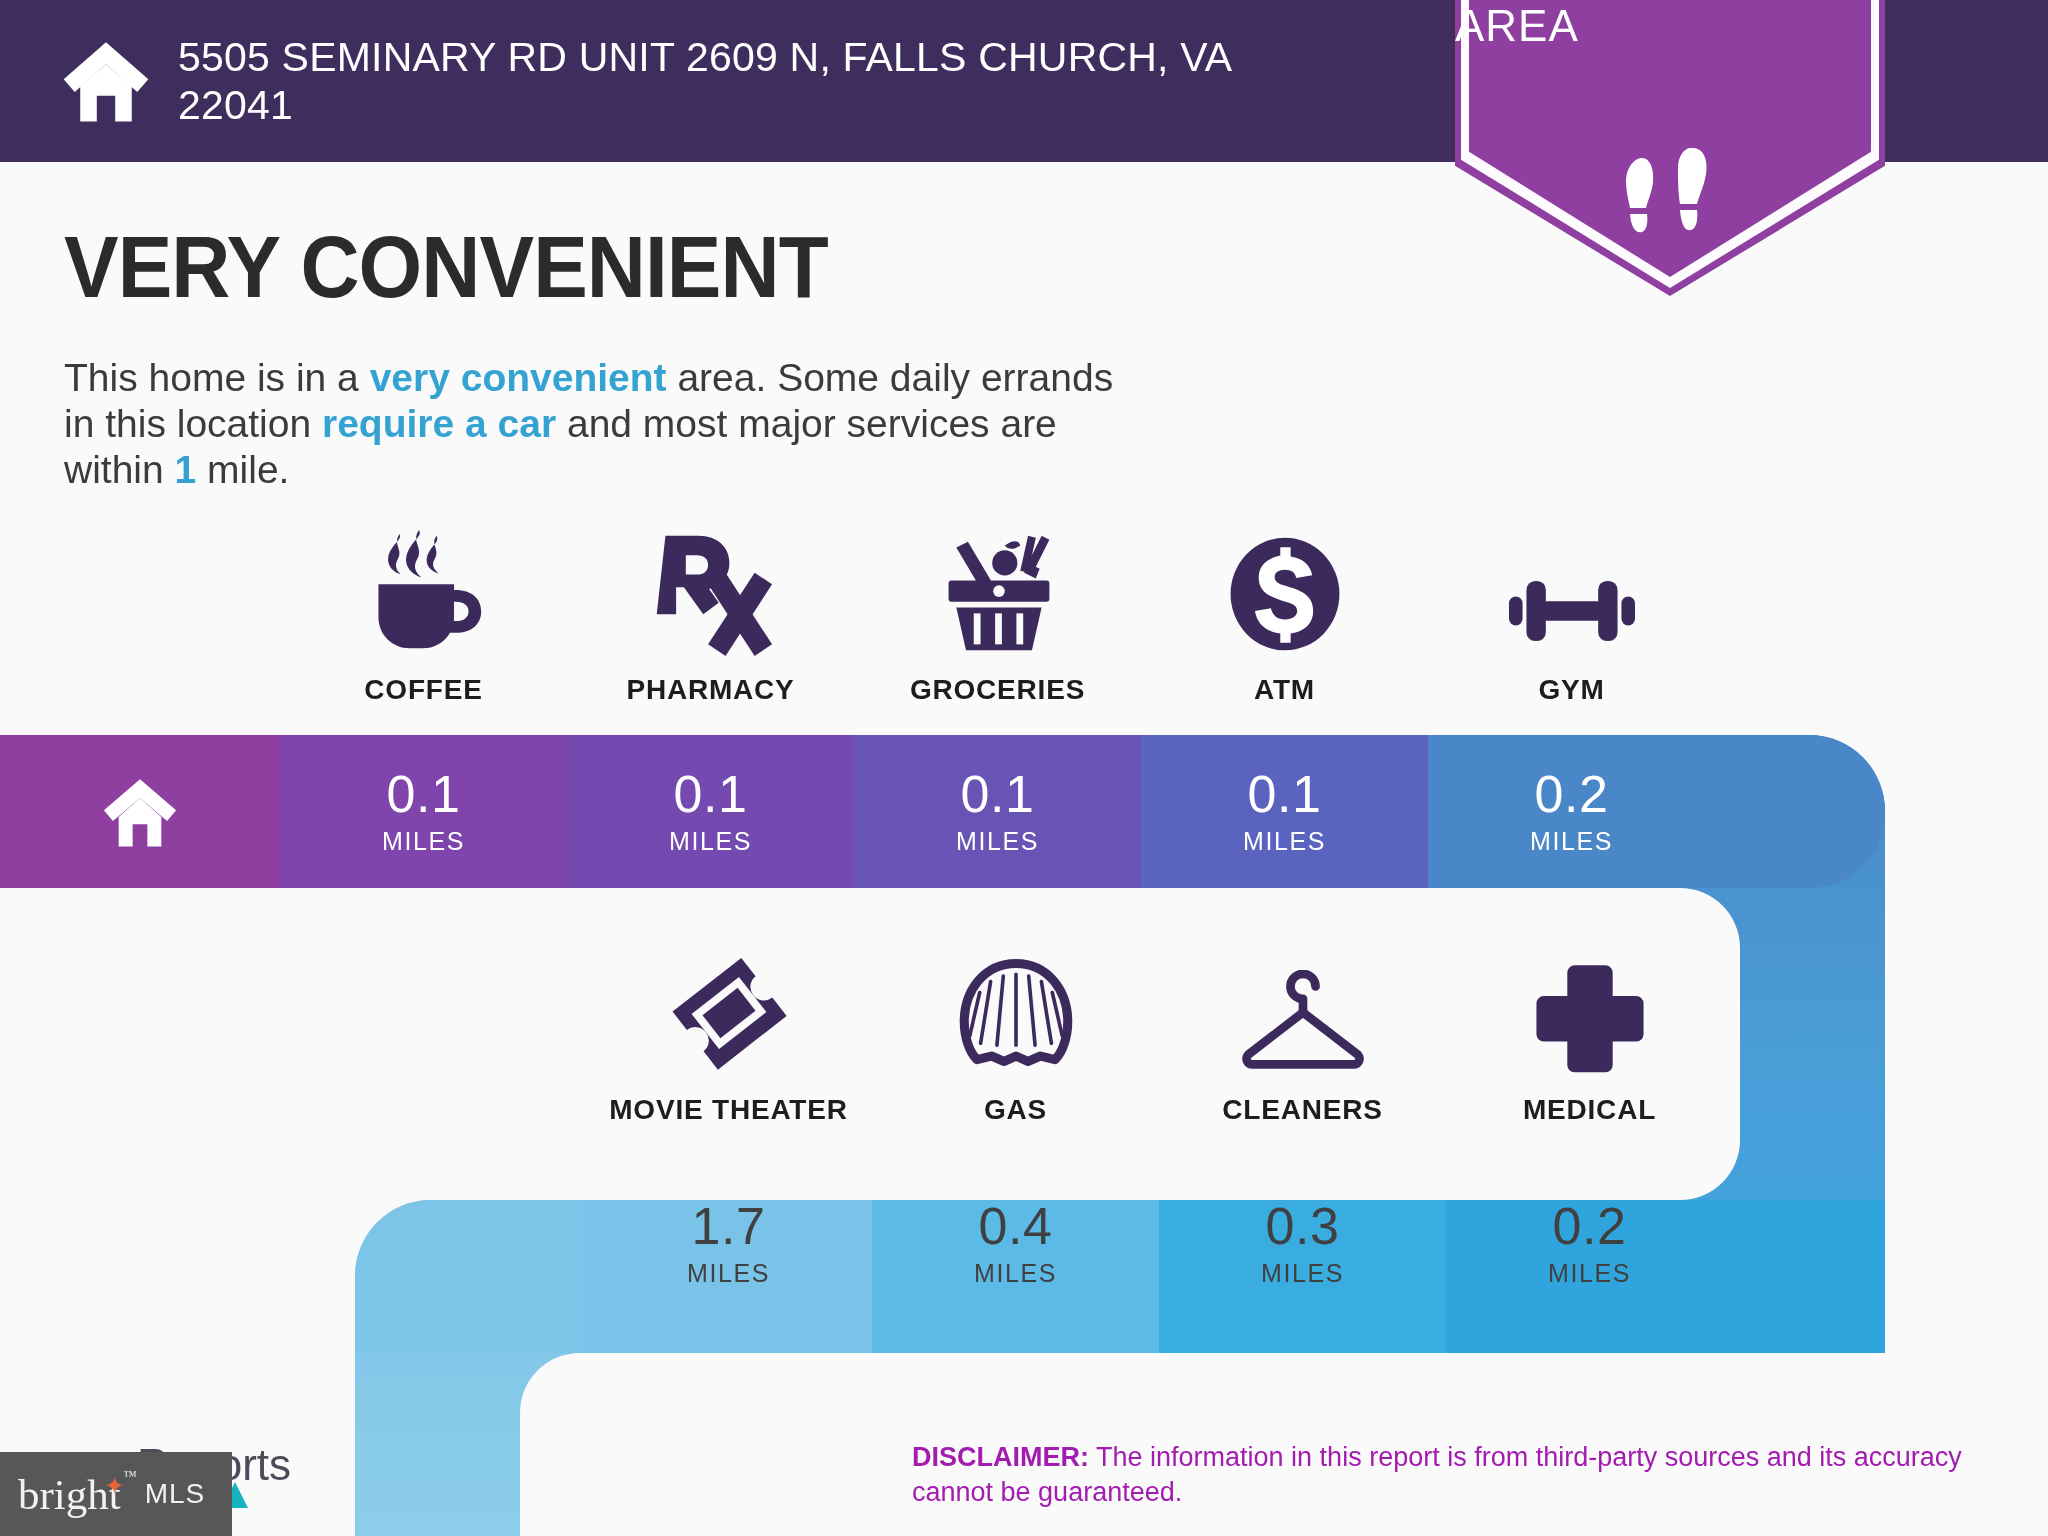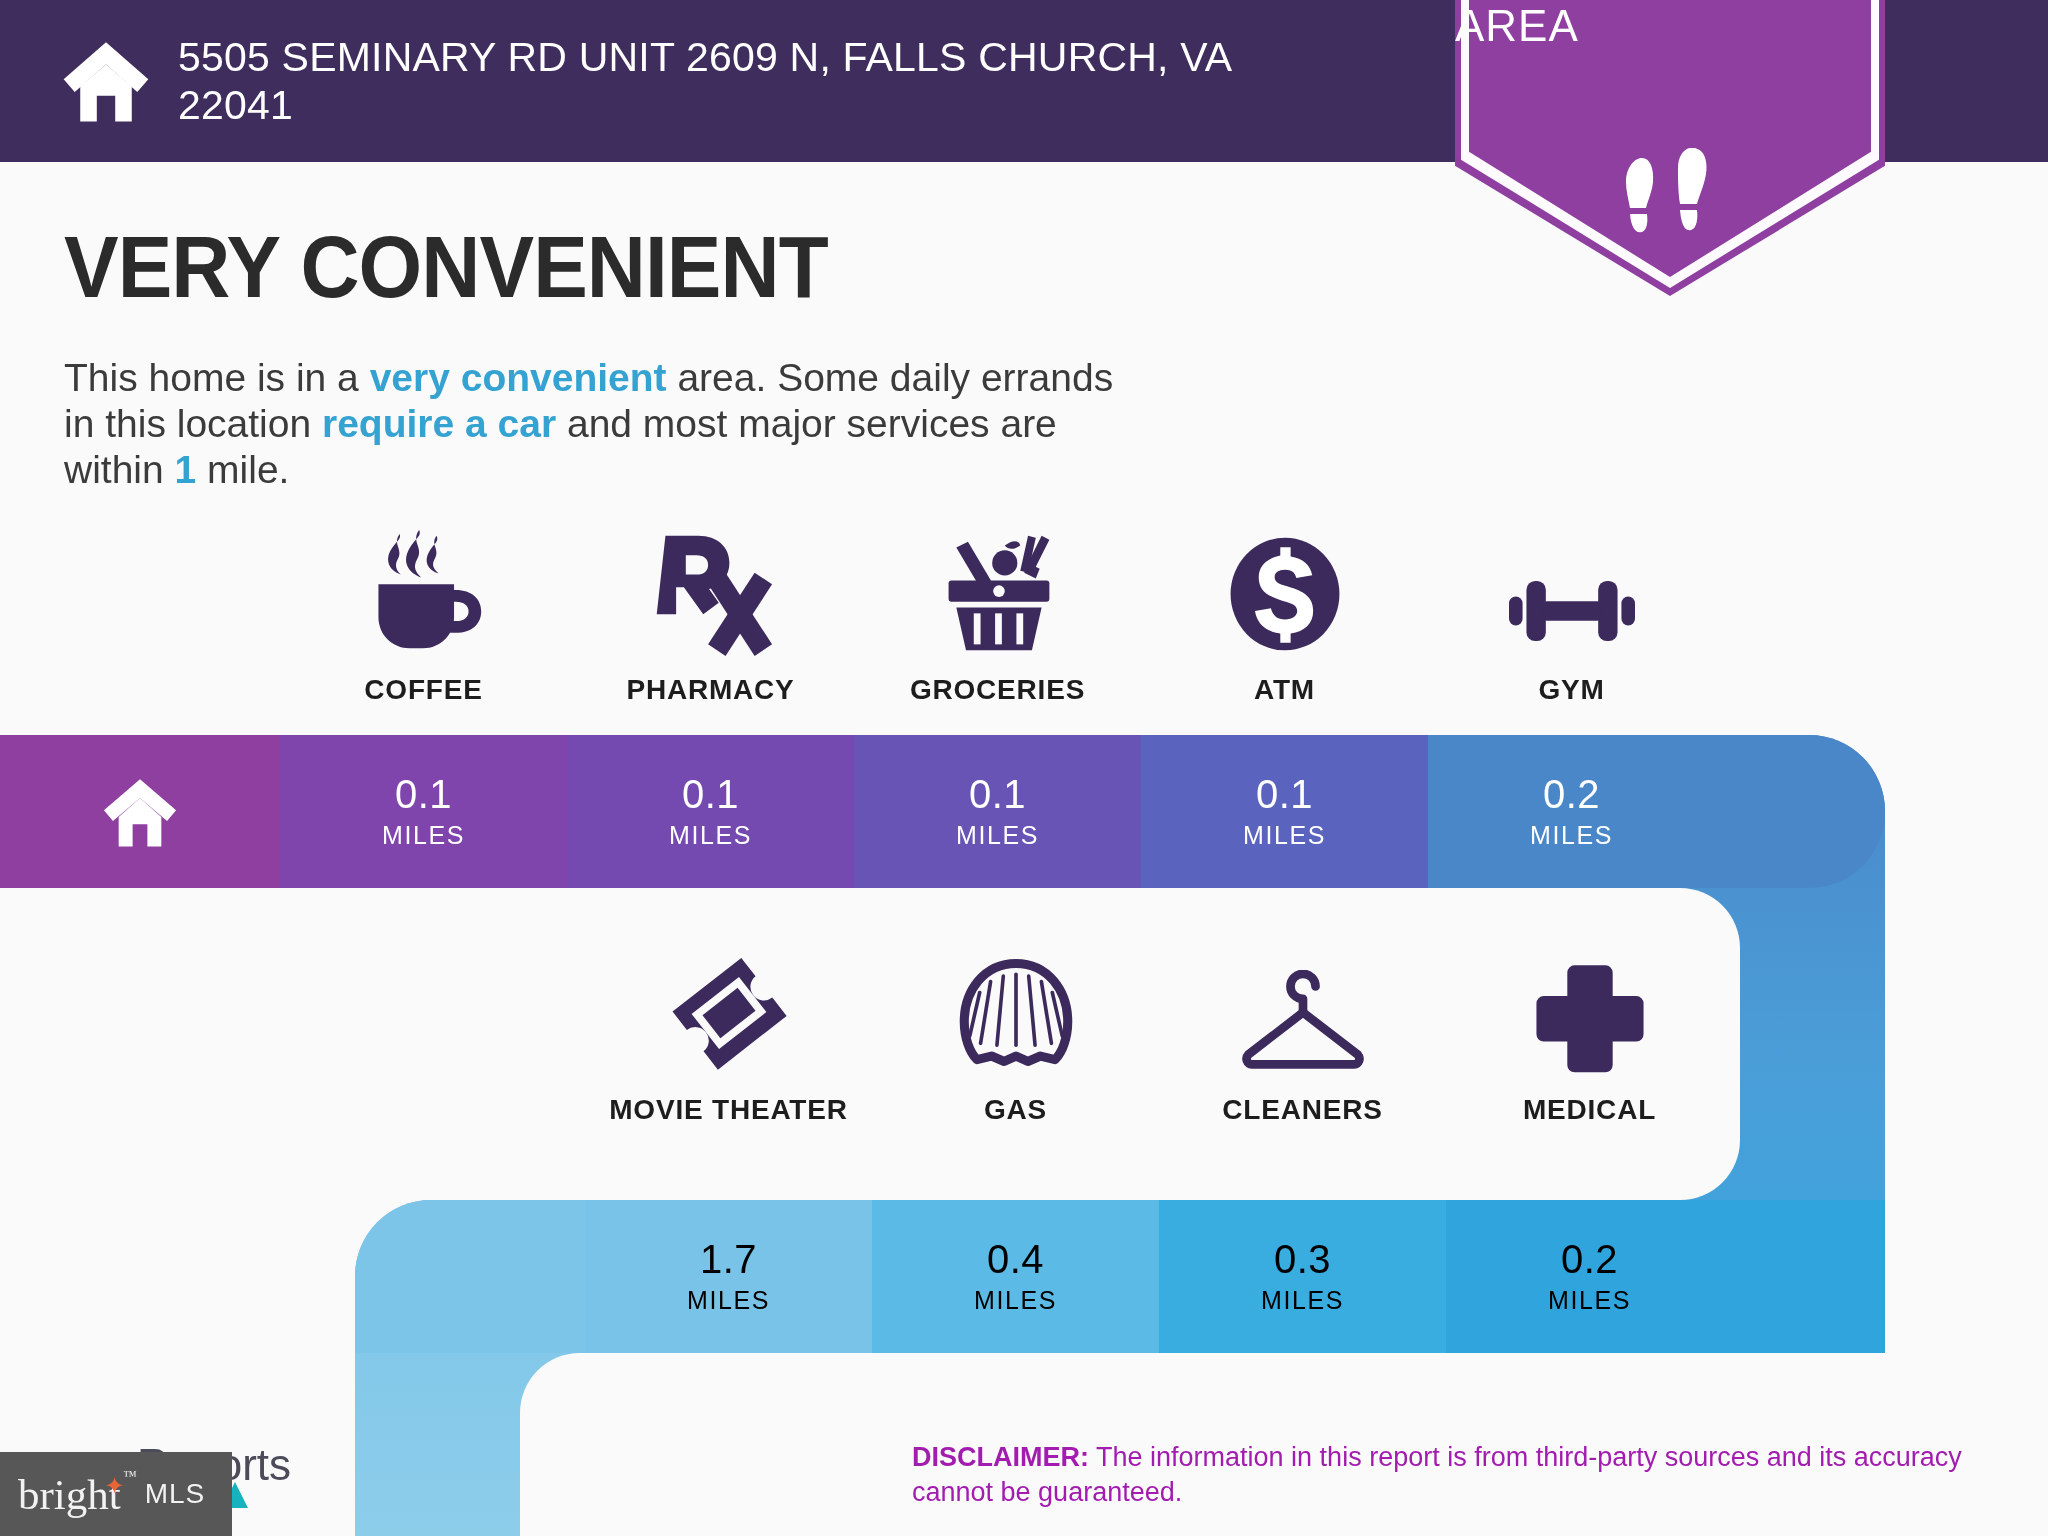--- a/index.html
+++ b/index.html
@@ -102,35 +102,35 @@
   }
 
   
   .row3{
     position:absolute;left:355px;top:1200px;width:1530px;height:153px;
     display:flex;
     border-radius:76px 0 0 0;
     overflow:hidden;
   }
   .row3 .cell{height:153px;display:flex;flex-direction:column;
-    align-items:center;justify-content:center;color:#000000;}
+    align-items:center;color:#404040;}
   .cell-lead{width:230px;}
 
   
   .vconn-left{
     position:absolute;left:355px;top:1200px;width:230px;height:336px;
     background:linear-gradient(180deg,#7cc4e8 0%,#8ccdea 100%);
     border-radius:76px 0 0 0;
   }
   .notch-left{
     position:absolute;left:520px;top:1353px;width:1400px;height:200px;
     background:#fafafa;border-radius:60px 0 0 0;
   }
 
-  .num{font-size:40px;line-height:1;font-weight:400;letter-spacing:.5px;}
+  .num{font-size:52px;line-height:1;font-weight:400;letter-spacing:.5px;}
   .mi{font-size:25px;letter-spacing:1.6px;margin-top:7px;}
 
   
   .icons{position:absolute;display:flex;}
   .icon-cell{display:flex;flex-direction:column;align-items:center;justify-content:flex-end;}
   .icon-art{height:126px;display:flex;align-items:flex-end;justify-content:center;}
   .icon-label{
     margin-top:18px;font-size:28px;font-weight:bold;color:#1d1d1d;
     letter-spacing:.8px;white-space:nowrap;
   }

